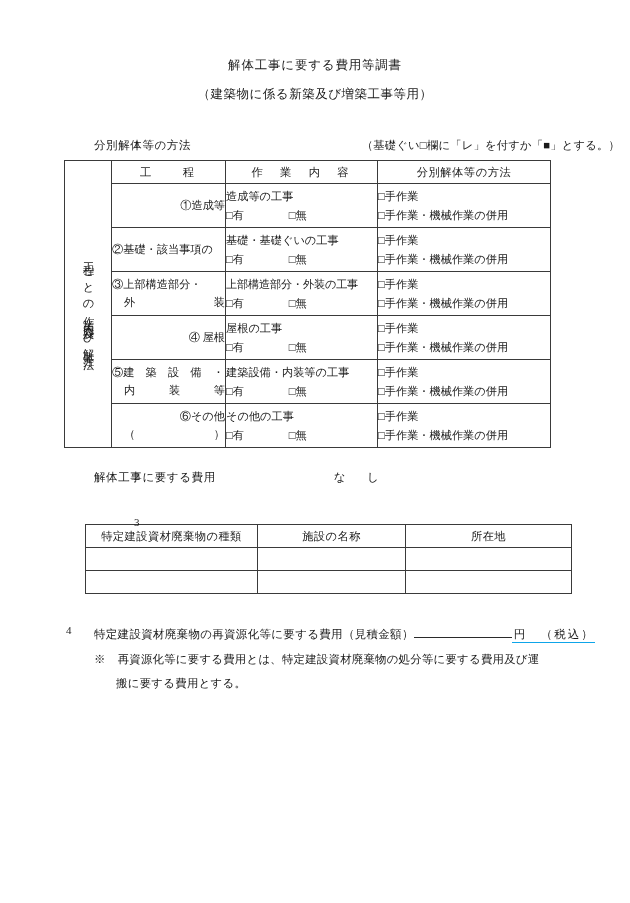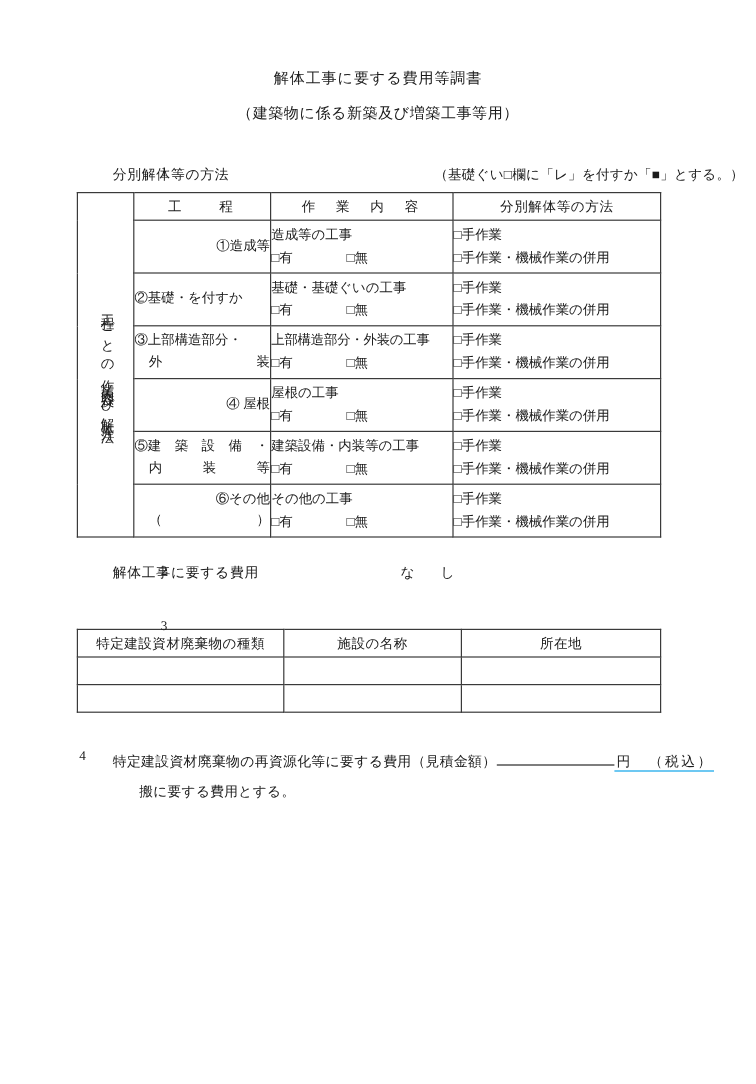--- a/index.html
+++ b/index.html
@@ -158,21 +158,21 @@
     line-height: 1.62;
     font-size: 11.2px;
     white-space: nowrap;
   }
   .method-cell div { letter-spacing: 0px; }
 
   .row-tall td { height: 43px; }
 
   
   .tbl-wrap-3 {
-    margin: 8px auto 0 64px;
+    margin: 8px auto 0 85px;
     width: 486px;
   }
   table.fac-table {
     border-collapse: collapse;
     width: 100%;
     table-layout: fixed;
     font-size: 11.3px;
   }
   table.fac-table td {
     border: 1px solid #3a3a3a;
@@ -278,21 +278,21 @@
             </div>
           </td>
           <td class="method-cell">
             <div>□手作業</div>
             <div>□手作業・機械作業の併用</div>
           </td>
         </tr>
 
         <tr class="row-tall">
           <td class="proc-cell">
-            <div class="proc-plain">②基礎・を付すか</div>
+            <div class="proc-plain">②基礎・該当事項の</div>
           </td>
           <td class="work-cell">
             <div class="work-title">基礎・基礎ぐいの工事</div>
             <div class="yesno">
               <span>□有</span>
               <span class="opt-no">□無</span>
             </div>
           </td>
           <td class="method-cell">
             <div>□手作業</div>
@@ -432,16 +432,19 @@
     </table>
   </div>
 
   <div class="section heading-4">
     <div class="sec4-line1">
       <span class="section-no">4</span>
       <span class="sec-label">特定建設資材廃棄物の再資源化等に要する費用（見積金額）</span>
       <span class="amount-blank"></span>
       <span class="amount-unit">円　（税込）</span>
     </div>
+    <div class="note-line">
+      <span class="note-mark">※</span><span>再資源化等に要する費用とは、特定建設資材廃棄物の処分等に要する費用及び運</span>
+    </div>
     <div class="note-line2">搬に要する費用とする。</div>
   </div>
 
 </div>
 
 </body></html>

